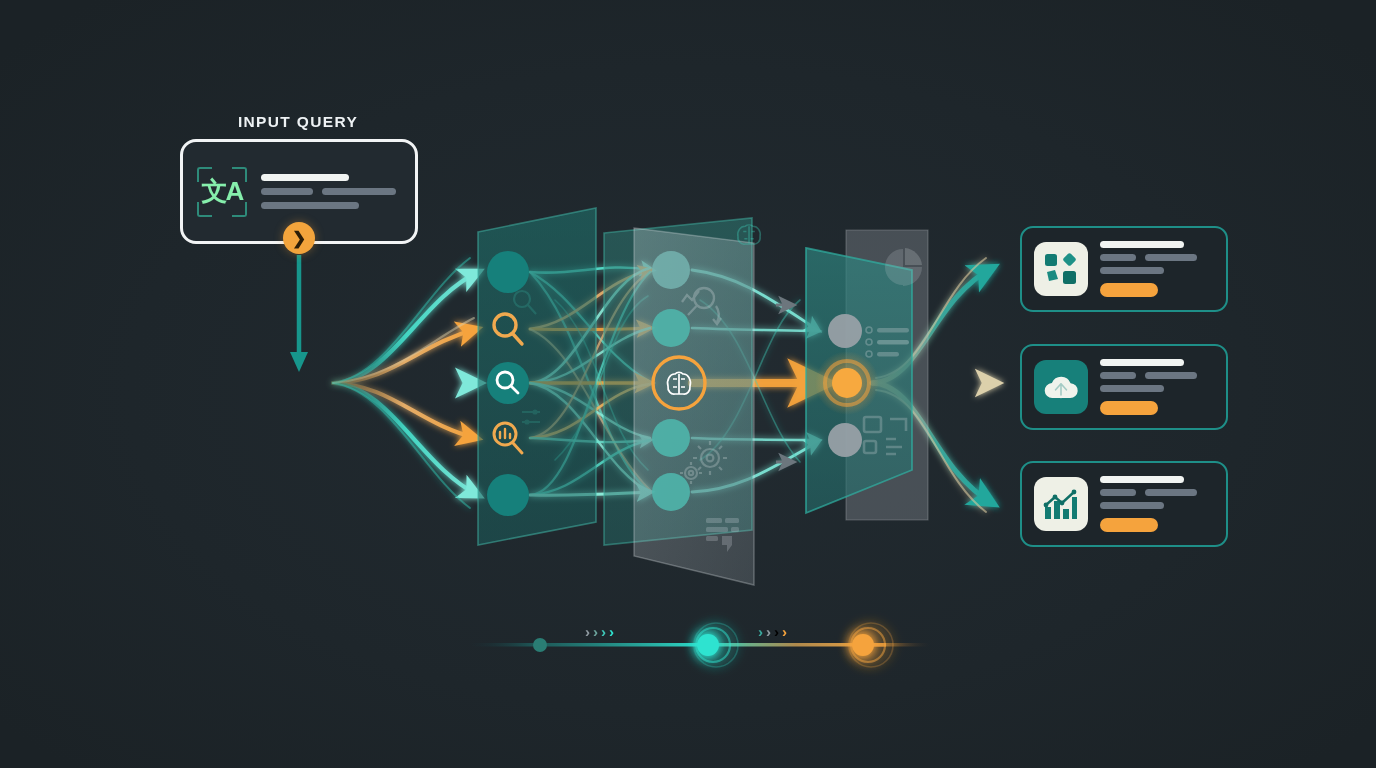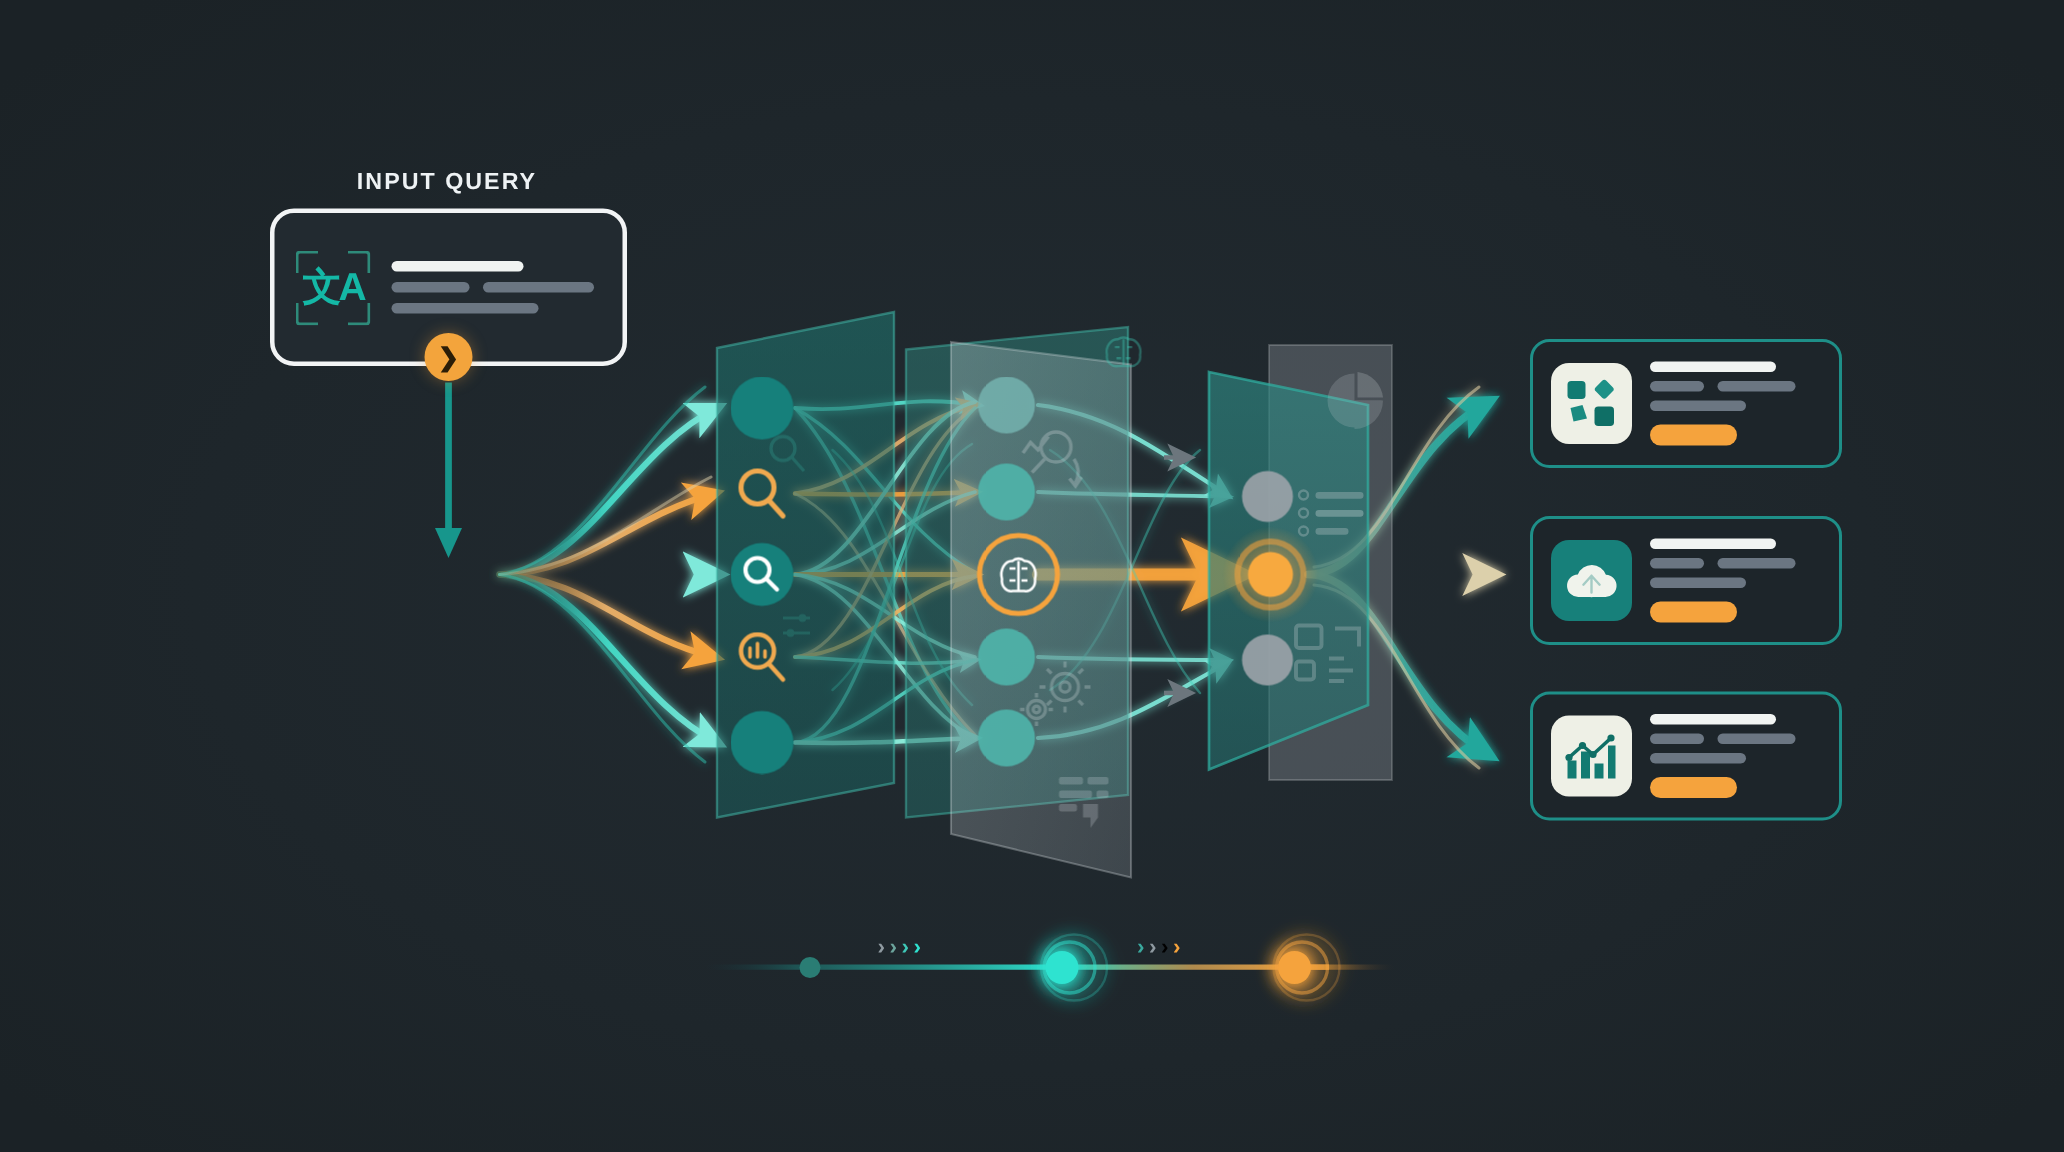--- a/index.html
+++ b/index.html
@@ -72,21 +72,21 @@
   .translate-icon .tl { left: 0; top: 0; border-right: none; border-bottom: none; border-top-left-radius: 3px;}
   .translate-icon .tr { right: 0; top: 0; border-left: none; border-bottom: none; border-top-right-radius: 3px;}
   .translate-icon .bl { left: 0; bottom: 0; border-right: none; border-top: none; border-bottom-left-radius: 3px;}
   .translate-icon .br { right: 0; bottom: 0; border-left: none; border-top: none; border-bottom-right-radius: 3px;}
   .translate-icon .glyph {
     position: absolute;
     inset: 0;
     display: flex;
     align-items: center;
     justify-content: center;
-    color: #14b8a6;
+    color: #86efac;
     font-size: 26px;
     font-weight: 700;
     letter-spacing: -2px;
     line-height: 1;
     padding-bottom: 2px;
   }
   .lines { display: flex; flex-direction: column; gap: 7px; flex: 1 1 auto; }
   .ln { height: 7px; border-radius: 4px; background: #6b7682; }
   .ln.bright { background: #f1f4f2; }
   .row2 { display: flex; gap: 9px; }

